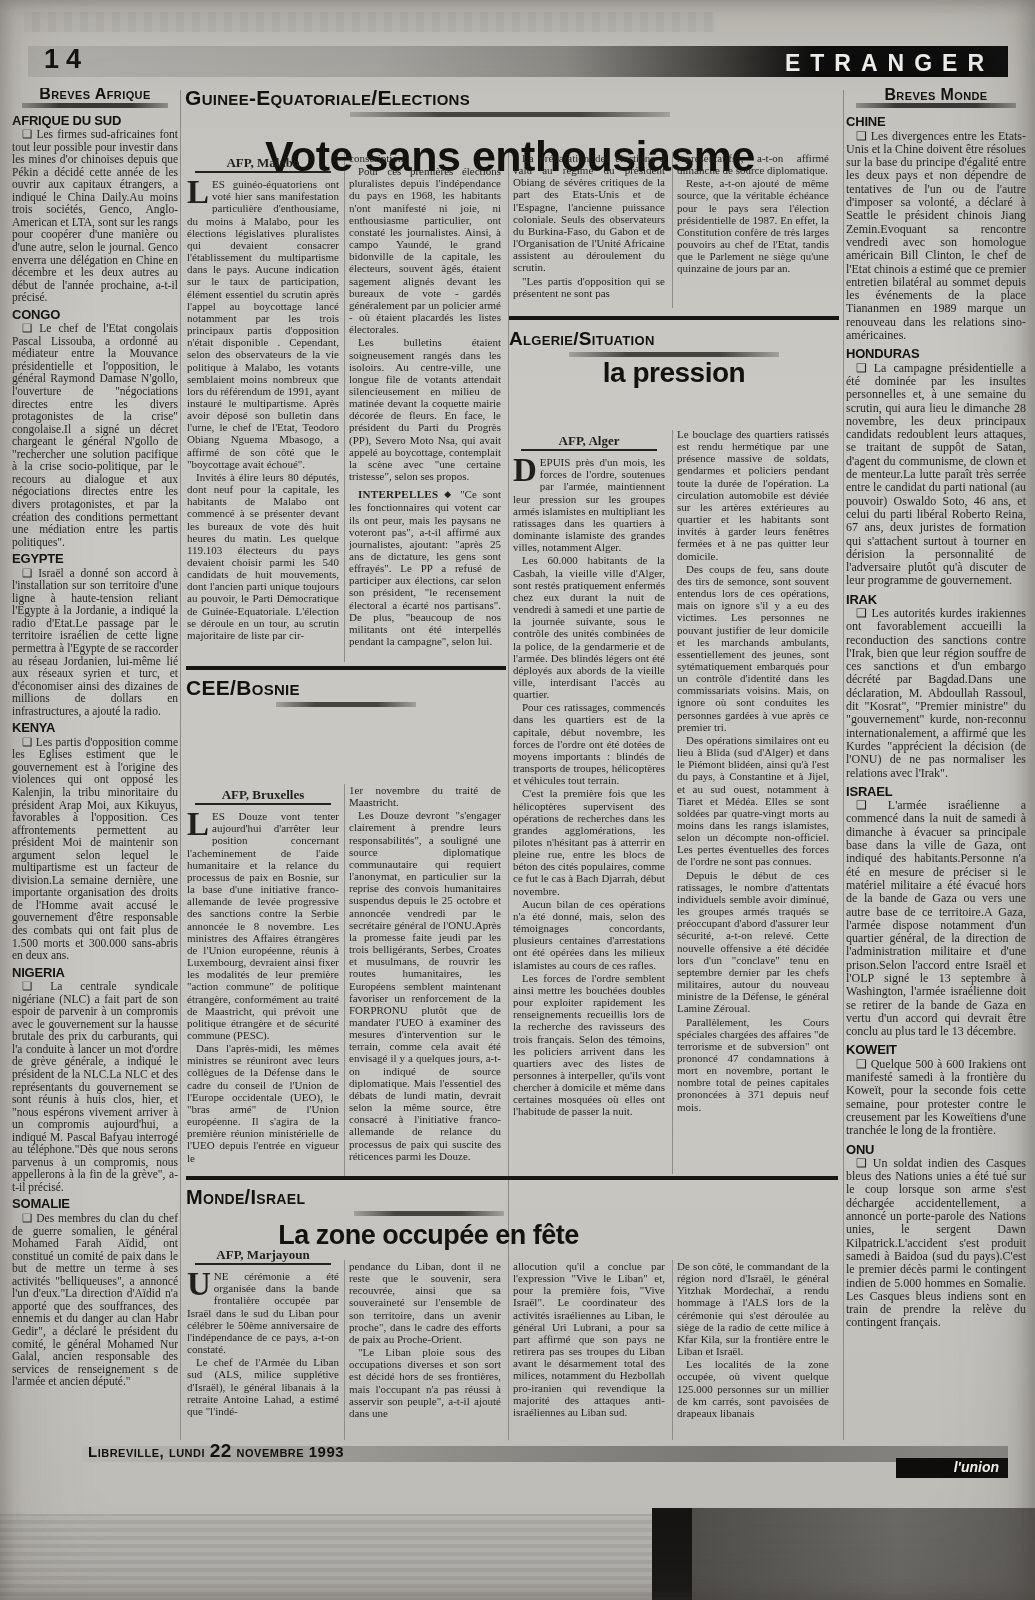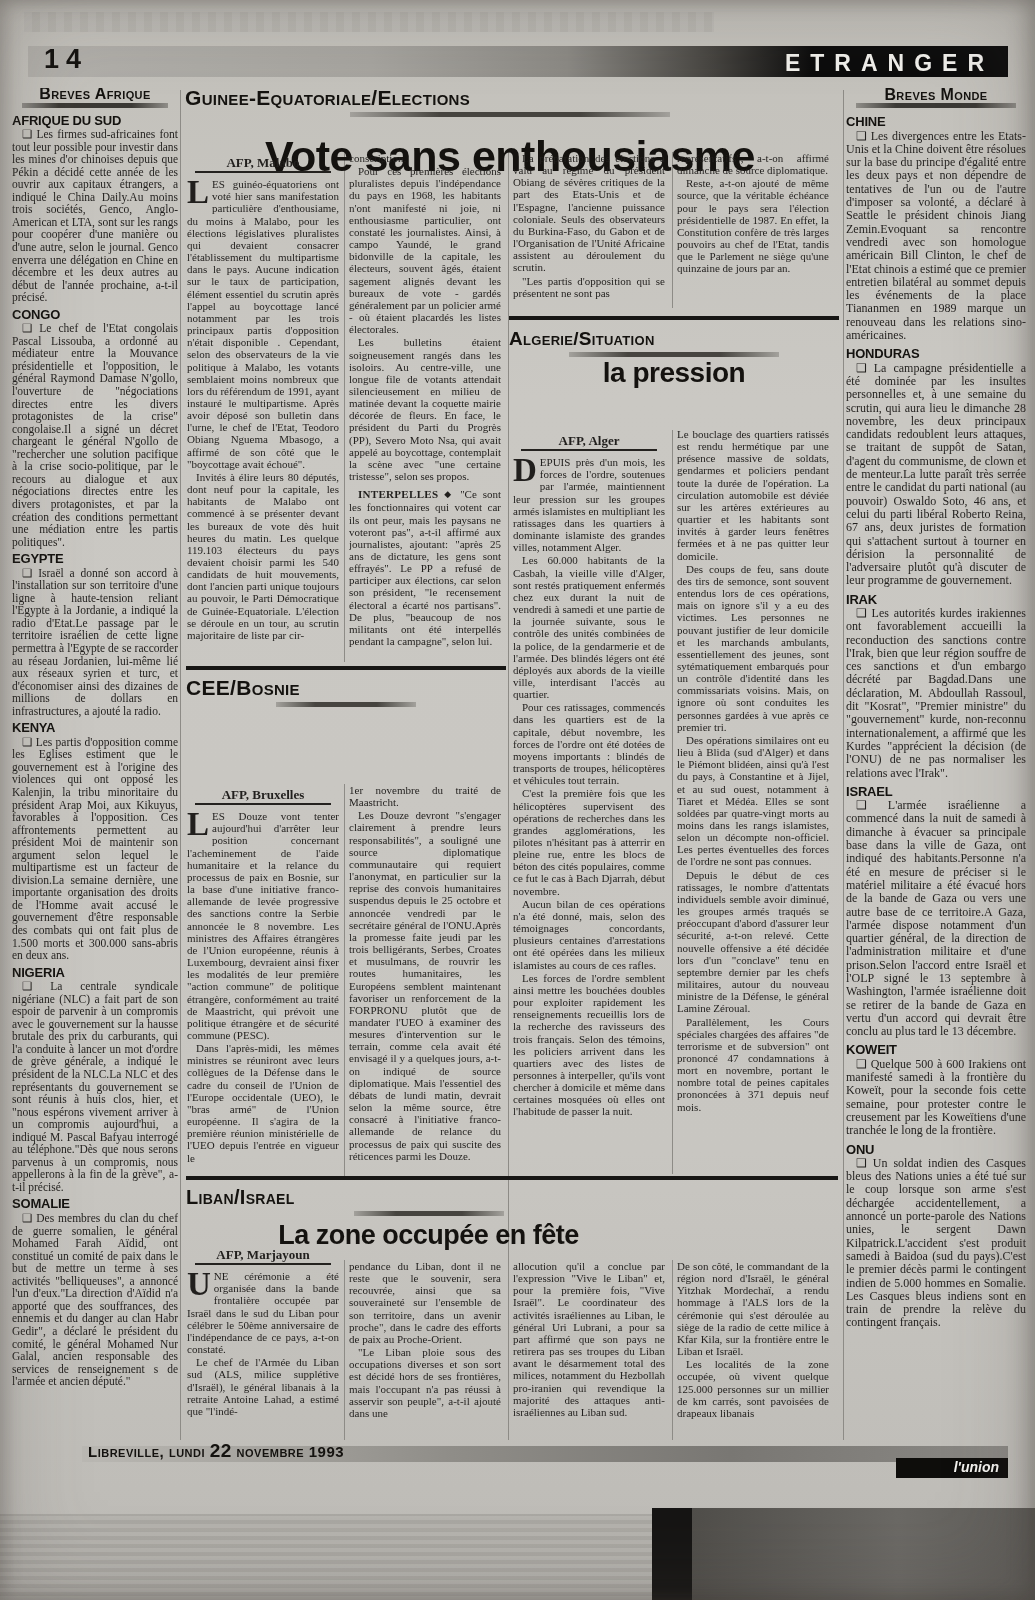--- a/index.html
+++ b/index.html
@@ -188,21 +188,21 @@
     <div class="byline">AFP, Bruxelles</div>
     <p class="lead"><span class="dropcap">L</span><span>ES Douze vont tenter aujourd'hui d'arrêter leur position concernant l'acheminement de l'aide humanitaire et la relance du processus de paix en Bosnie, sur la base d'une initiative franco-allemande de levée progressive des sanctions contre la Serbie annoncée le 8 novembre. Les ministres des Affaires étrangères de l'Union européenne, réunis à Luxembourg, devraient ainsi fixer les modalités de leur première "action commune" de politique étrangère, conformément au traité de Maastricht, qui prévoit une politique étrangère et de sécurité commune (PESC).</span></p>
     <p>Dans l'après-midi, les mêmes ministres se réuniront avec leurs collègues de la Défense dans le cadre du conseil de l'Union de l'Europe occidentale (UEO), le "bras armé" de l'Union européenne. Il s'agira de la première réunion ministérielle de l'UEO depuis l'entrée en vigueur le</p>
   </div>
   <div class="col" style="left:349px;top:784px;width:152px;height:392px">
     <p class="lead">1er novembre du traité de Maastricht.</p>
     <p>Les Douze devront "s'engager clairement à prendre leurs responsabilités", a souligné une source diplomatique communautaire qui requiert l'anonymat, en particulier sur la reprise des convois humanitaires suspendus depuis le 25 octobre et annoncée vendredi par le secrétaire général de l'ONU.Après la promesse faite jeudi par les trois belligérants, Serbes, Croates et musulmans, de rouvrir les routes humanitaires, les Européens semblent maintenant favoriser un renforcement de la FORPRONU plutôt que de mandater l'UEO à examiner des mesures d'intervention sur le terrain, comme cela avait été envisagé il y a quelques jours, a-t-on indiqué de source diplomatique. Mais l'essentiel des débats de lundi matin, devrait selon la même source, être consacré à l'initiative franco-allemande de relance du processus de paix qui suscite des réticences parmi les Douze.</p>
   </div>
 
   <div class="abs" style="left:186px;top:1186px;width:485px">
-    <div class="kicker" style="font-size:20px">Liban/Israel</div>
+    <div class="kicker" style="font-size:20px">Monde/Israel</div>
     <div class="kbar" style="width:150px"></div>
     <div class="headline" style="font-size:27px;line-height:29px;margin-top:5px">La zone occupée en fête</div>
   </div>
   <div class="col" style="left:187px;top:1248px;width:152px;height:192px">
     <div class="byline">AFP, Marjayoun</div>
     <p class="lead"><span class="dropcap">U</span><span>NE cérémonie a été organisée dans la bande frontalière occupée par Israël dans le sud du Liban pour célébrer le 50ème anniversaire de l'indépendance de ce pays, a-t-on constaté.</span></p>
     <p>Le chef de l'Armée du Liban sud (ALS, milice supplétive d'Israël), le général libanais à la retraite Antoine Lahad, a estimé que "l'indé-</p>
   </div>
   <div class="col" style="left:349px;top:1260px;width:152px;height:180px">
     <p class="lead">pendance du Liban, dont il ne reste que le souvenir, sera recouvrée, ainsi que sa souveraineté sur l'ensemble de son territoire, dans un avenir proche", dans le cadre des efforts de paix au Proche-Orient.</p>

